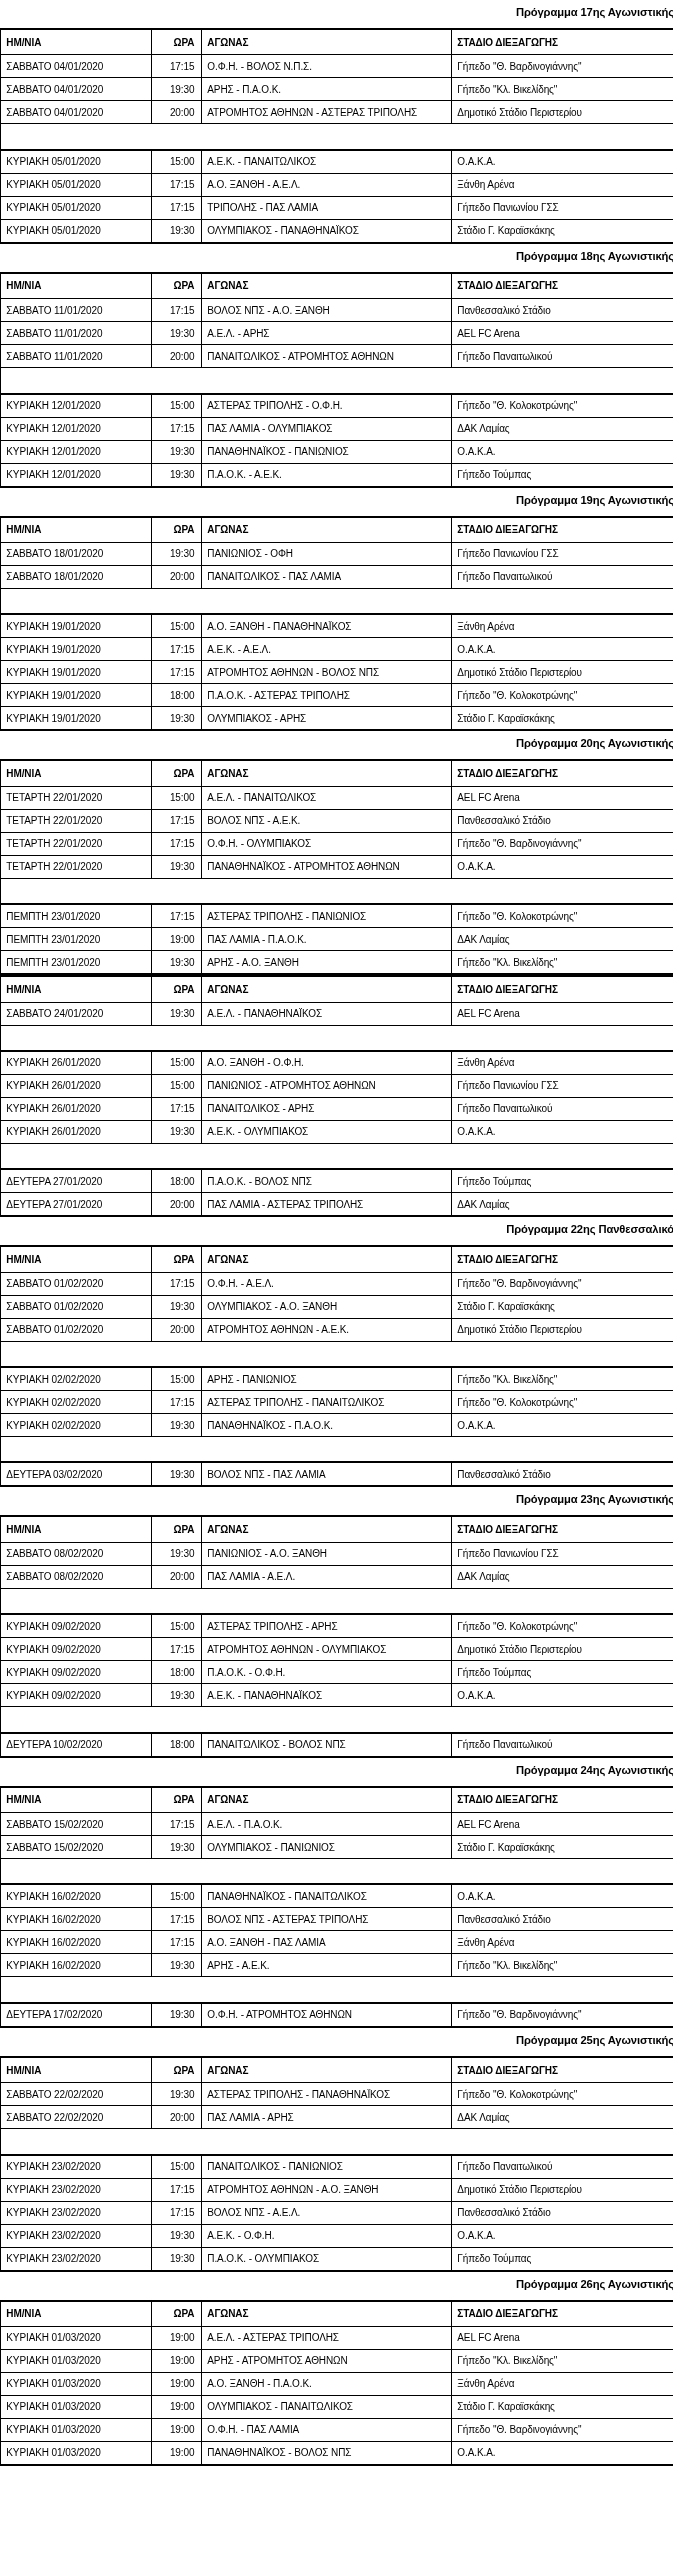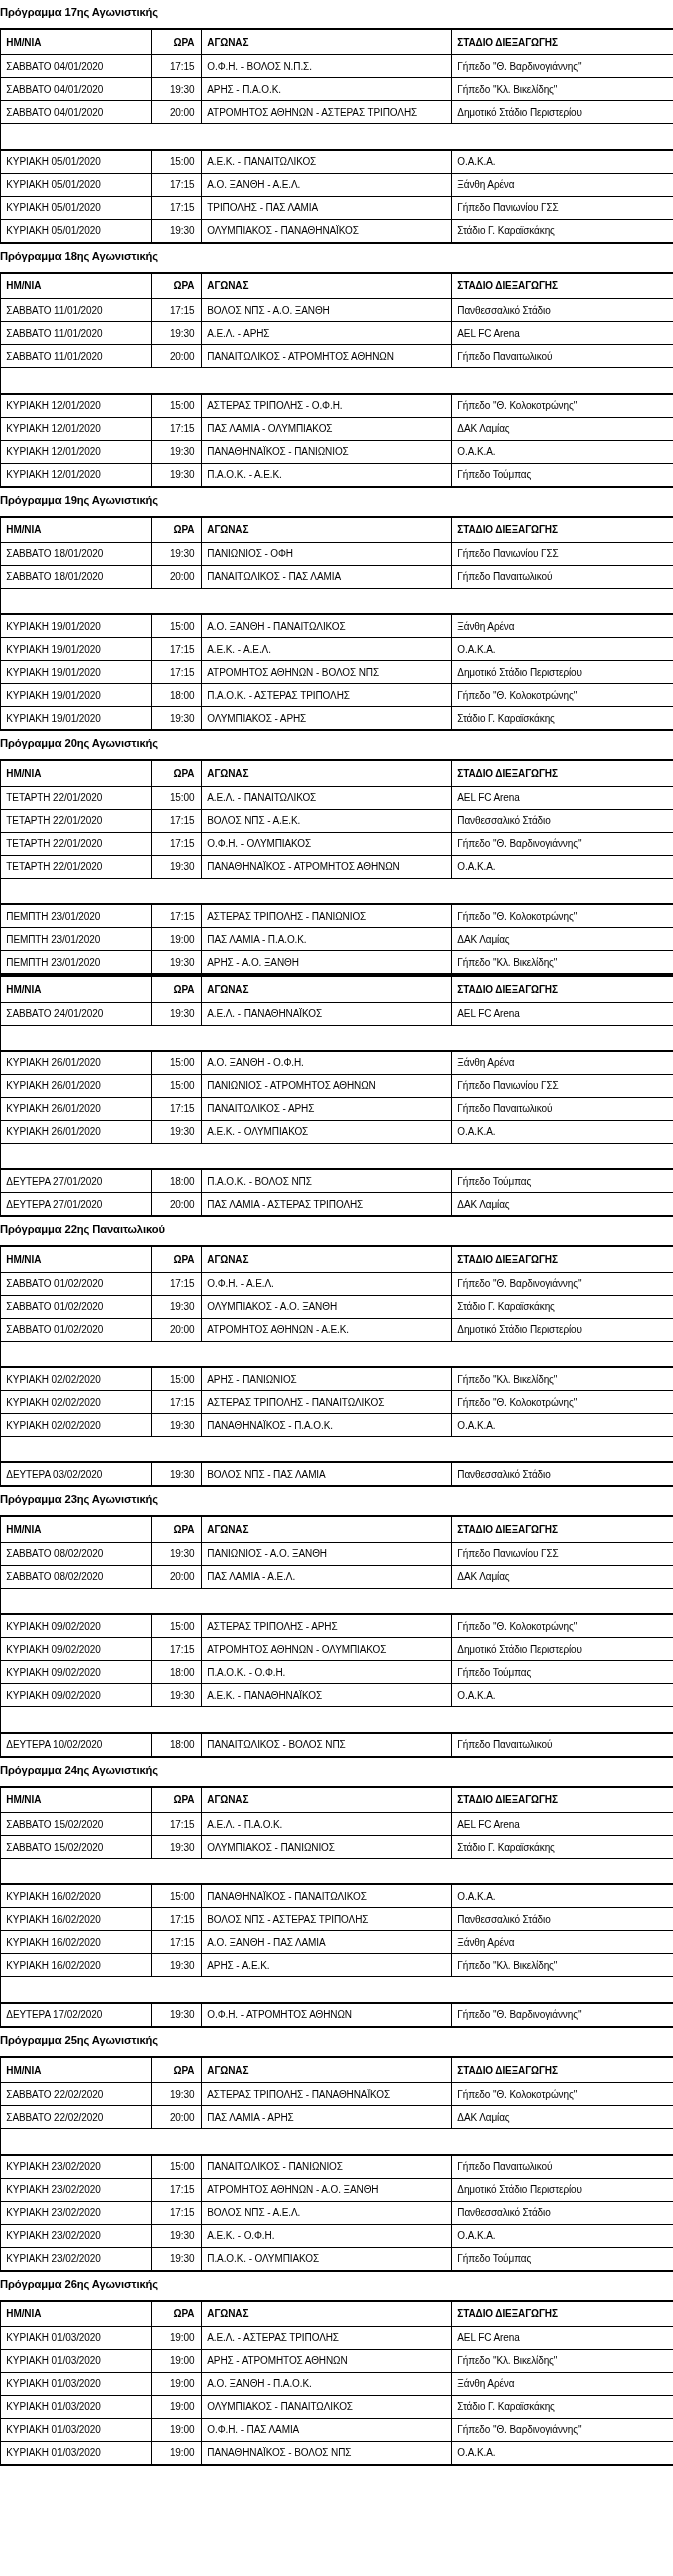--- a/index.html
+++ b/index.html
@@ -13,21 +13,21 @@
     width: 674px;
     margin: 0;
     background: #ffffff;
   }
   .section { margin: 0; }
   .title {
     margin: 0;
     padding: 6px 0 10px 0;
     font-size: 11.2px;
     font-weight: bold;
-    text-align: left;
+    text-align: right;
     letter-spacing: -0.1px;
   }
   .tbl {
     border: 1.3px solid #000;
     border-top-width: 2px;
     border-bottom-width: 2px;
   }
   .row {
     display: grid;
     grid-template-columns: 151px 50px 250px 1fr;
@@ -204,21 +204,21 @@
     <div class="cell c-time">20:00</div>
     <div class="cell c-match">ΠΑΝΑΙΤΩΛΙΚΟΣ - ΠΑΣ ΛΑΜΙΑ</div>
     <div class="cell c-stadium">Γήπεδο Παναιτωλικού</div>
   </div>
 
   <div class="gap-row"></div>
 
   <div class="row">
     <div class="cell c-date">ΚΥΡΙΑΚΗ 19/01/2020</div>
     <div class="cell c-time">15:00</div>
-    <div class="cell c-match">Α.Ο. ΞΑΝΘΗ - ΠΑΝΑΙΤΩΛΙΚΟΣ</div>
+    <div class="cell c-match">Α.Ο. ΞΑΝΘΗ - ΠΑΝΑΘΗΝΑΪΚΟΣ</div>
     <div class="cell c-stadium">Ξάνθη Αρένα</div>
   </div>
 
   <div class="row">
     <div class="cell c-date">ΚΥΡΙΑΚΗ 19/01/2020</div>
     <div class="cell c-time">17:15</div>
     <div class="cell c-match">Α.Ε.Κ. - Α.Ε.Λ.</div>
     <div class="cell c-stadium">Ο.Α.Κ.Α.</div>
   </div>
 
@@ -366,21 +366,21 @@
   <div class="row">
     <div class="cell c-date">ΔΕΥΤΕΡΑ 27/01/2020</div>
     <div class="cell c-time">20:00</div>
     <div class="cell c-match">ΠΑΣ ΛΑΜΙΑ - ΑΣΤΕΡΑΣ ΤΡΙΠΟΛΗΣ</div>
     <div class="cell c-stadium">ΔΑΚ Λαμίας</div>
   </div>
 </div>
   </section>
 
   <section class="section">
-    <h2 class="title">Πρόγραμμα 22ης Παναιτωλικού</h2>
+    <h2 class="title">Πρόγραμμα 22ης Πανθεσσαλικό</h2>
     <div class="tbl">
       <div class="row head">
         <div class="cell c-date">ΗΜ/ΝΙΑ</div>
         <div class="cell c-time">ΩΡΑ</div>
         <div class="cell c-match">ΑΓΩΝΑΣ</div>
         <div class="cell c-stadium">ΣΤΑΔΙΟ ΔΙΕΞΑΓΩΓΗΣ</div>
       </div>
 
   <div class="row">
     <div class="cell c-date">ΣΑΒΒΑΤΟ 01/02/2020</div>

